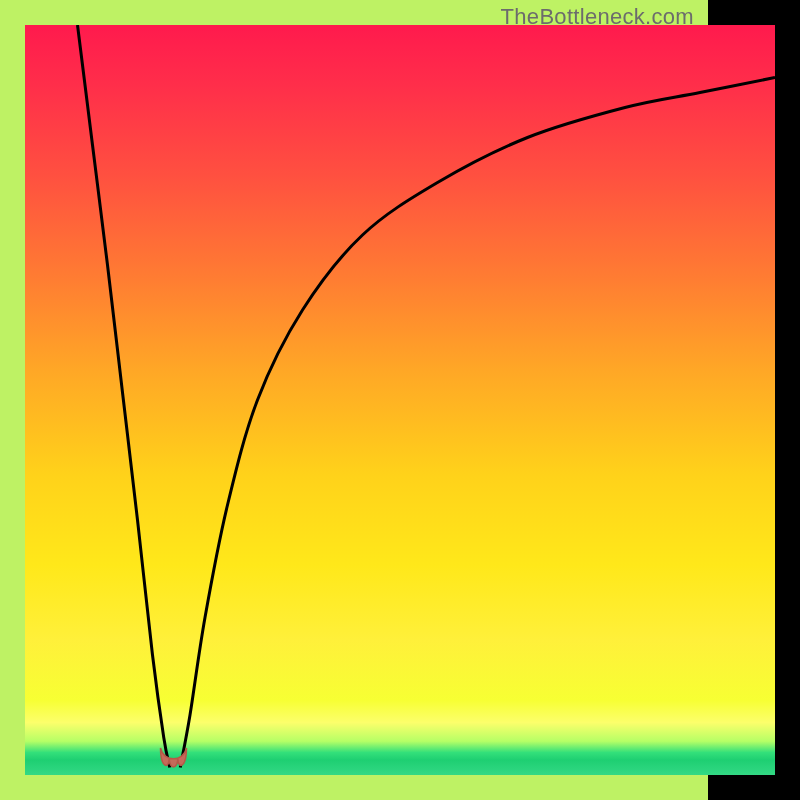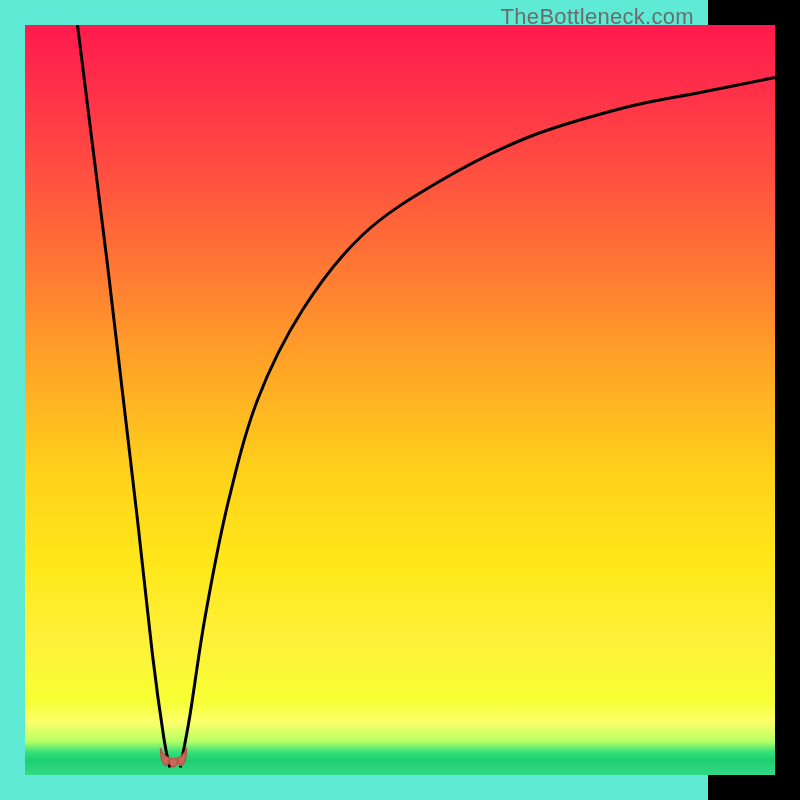--- a/index.html
+++ b/index.html
@@ -8,21 +8,21 @@
     width: 800px;
     height: 800px;
     background: #000;
     overflow: hidden;
     font-family: Arial, Helvetica, sans-serif;
   }
   .frame {
     position: relative;
     width: 708px;
     height: 800px;
-    background: #5eead4;
+    background: #bef264;
   }
   .plot {
     position: absolute;
     left: 25px;
     top: 25px;
     width: 750px;
     height: 750px;
     overflow: hidden;
   }
   .gradient {

